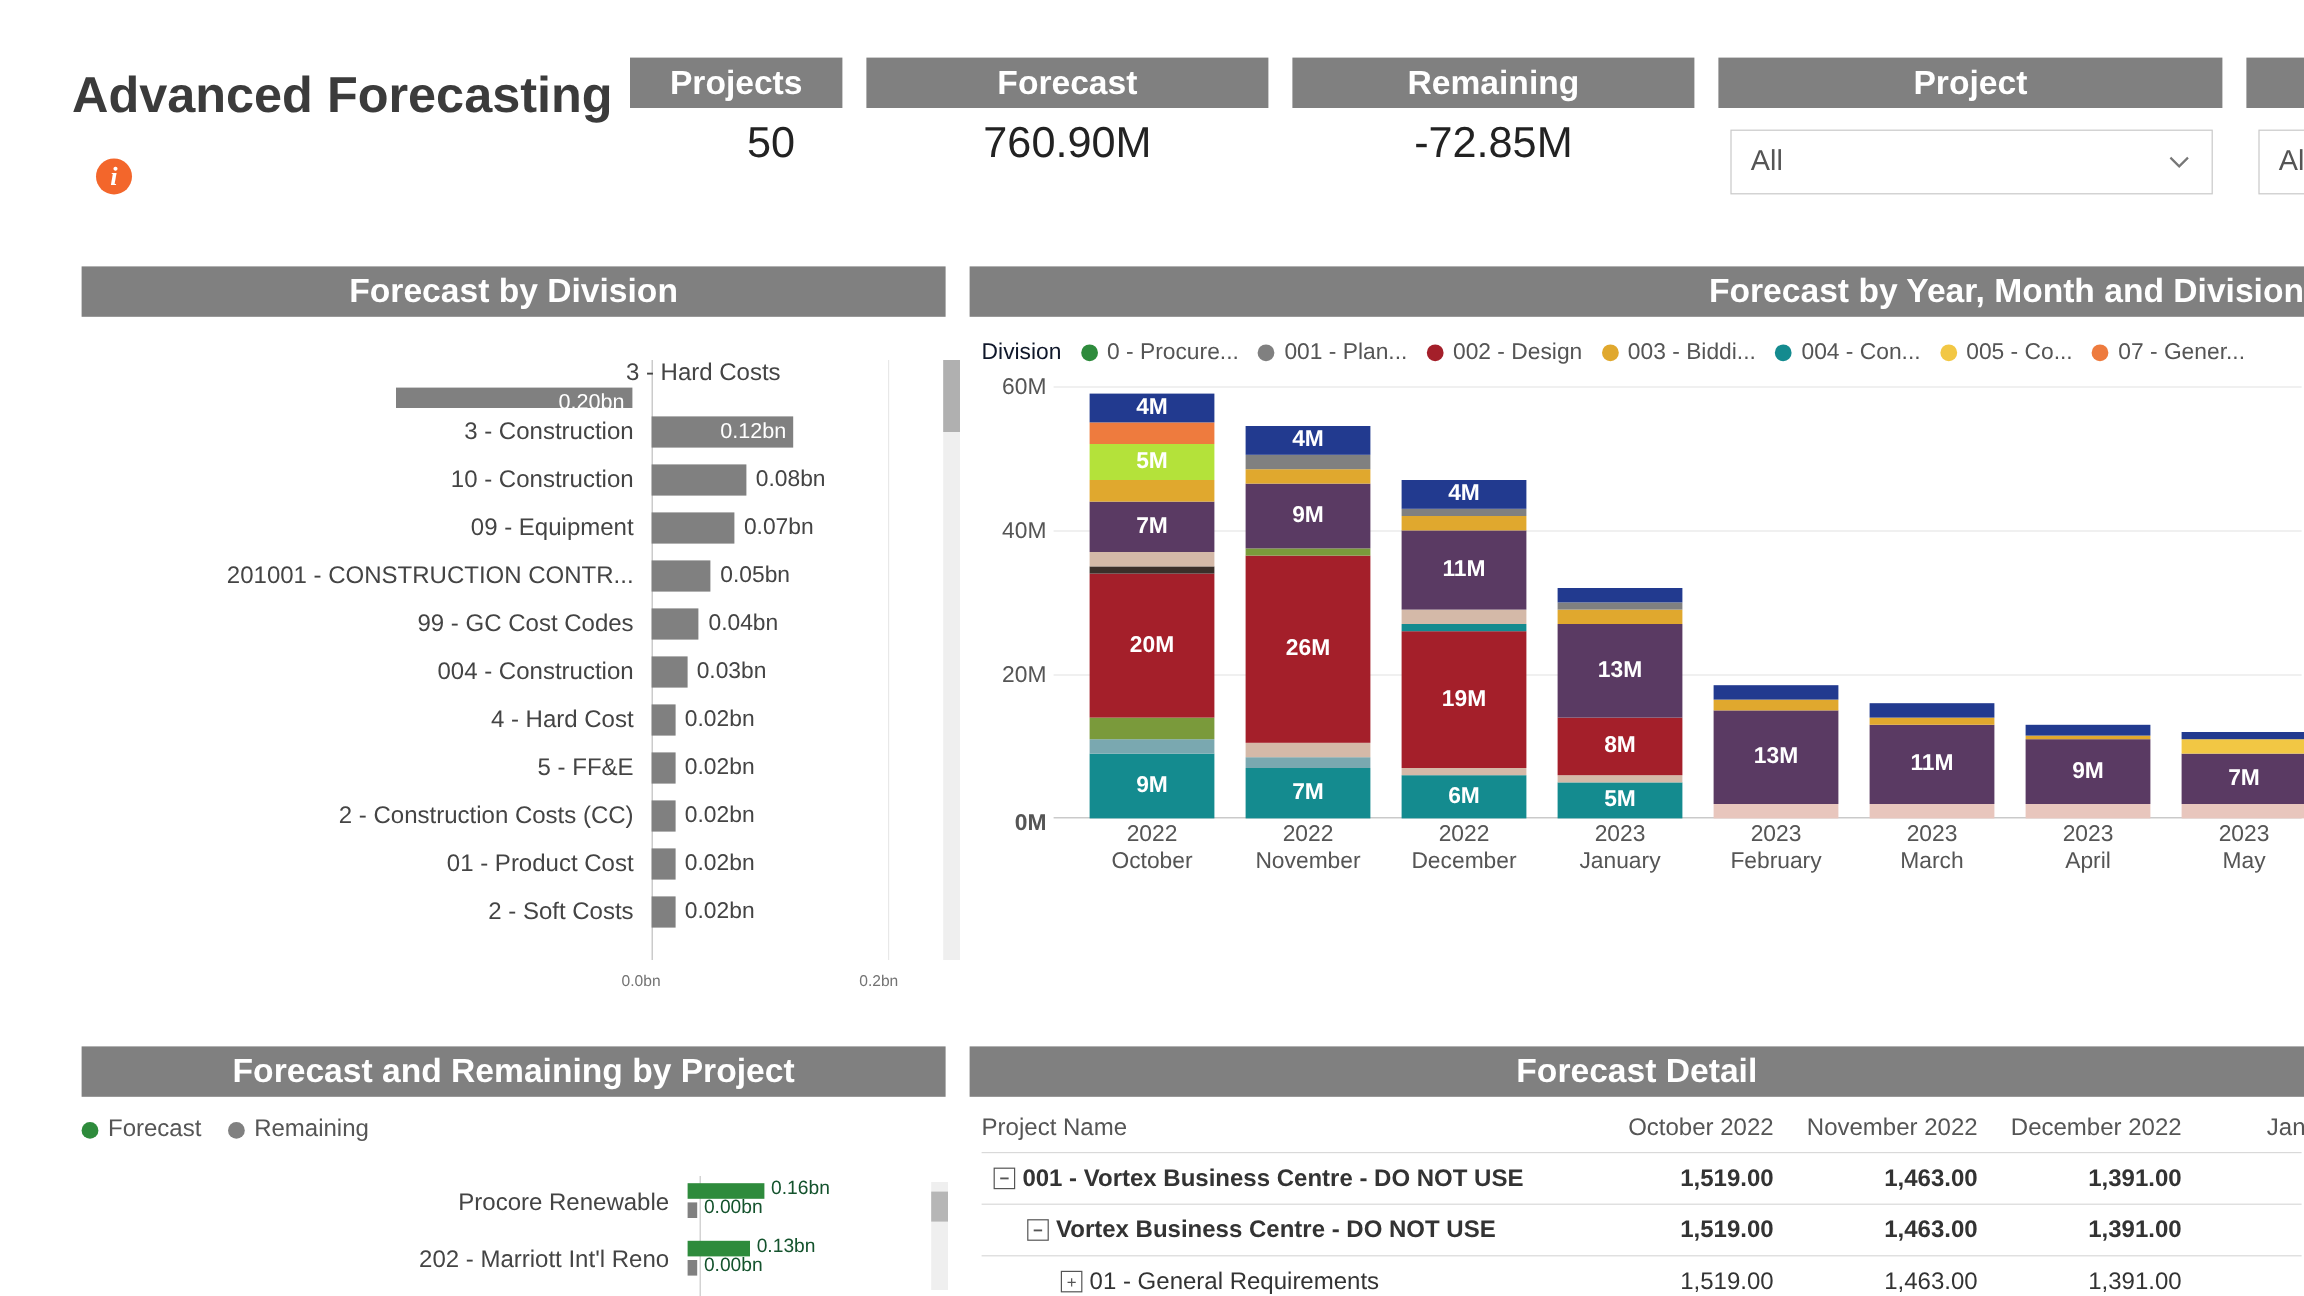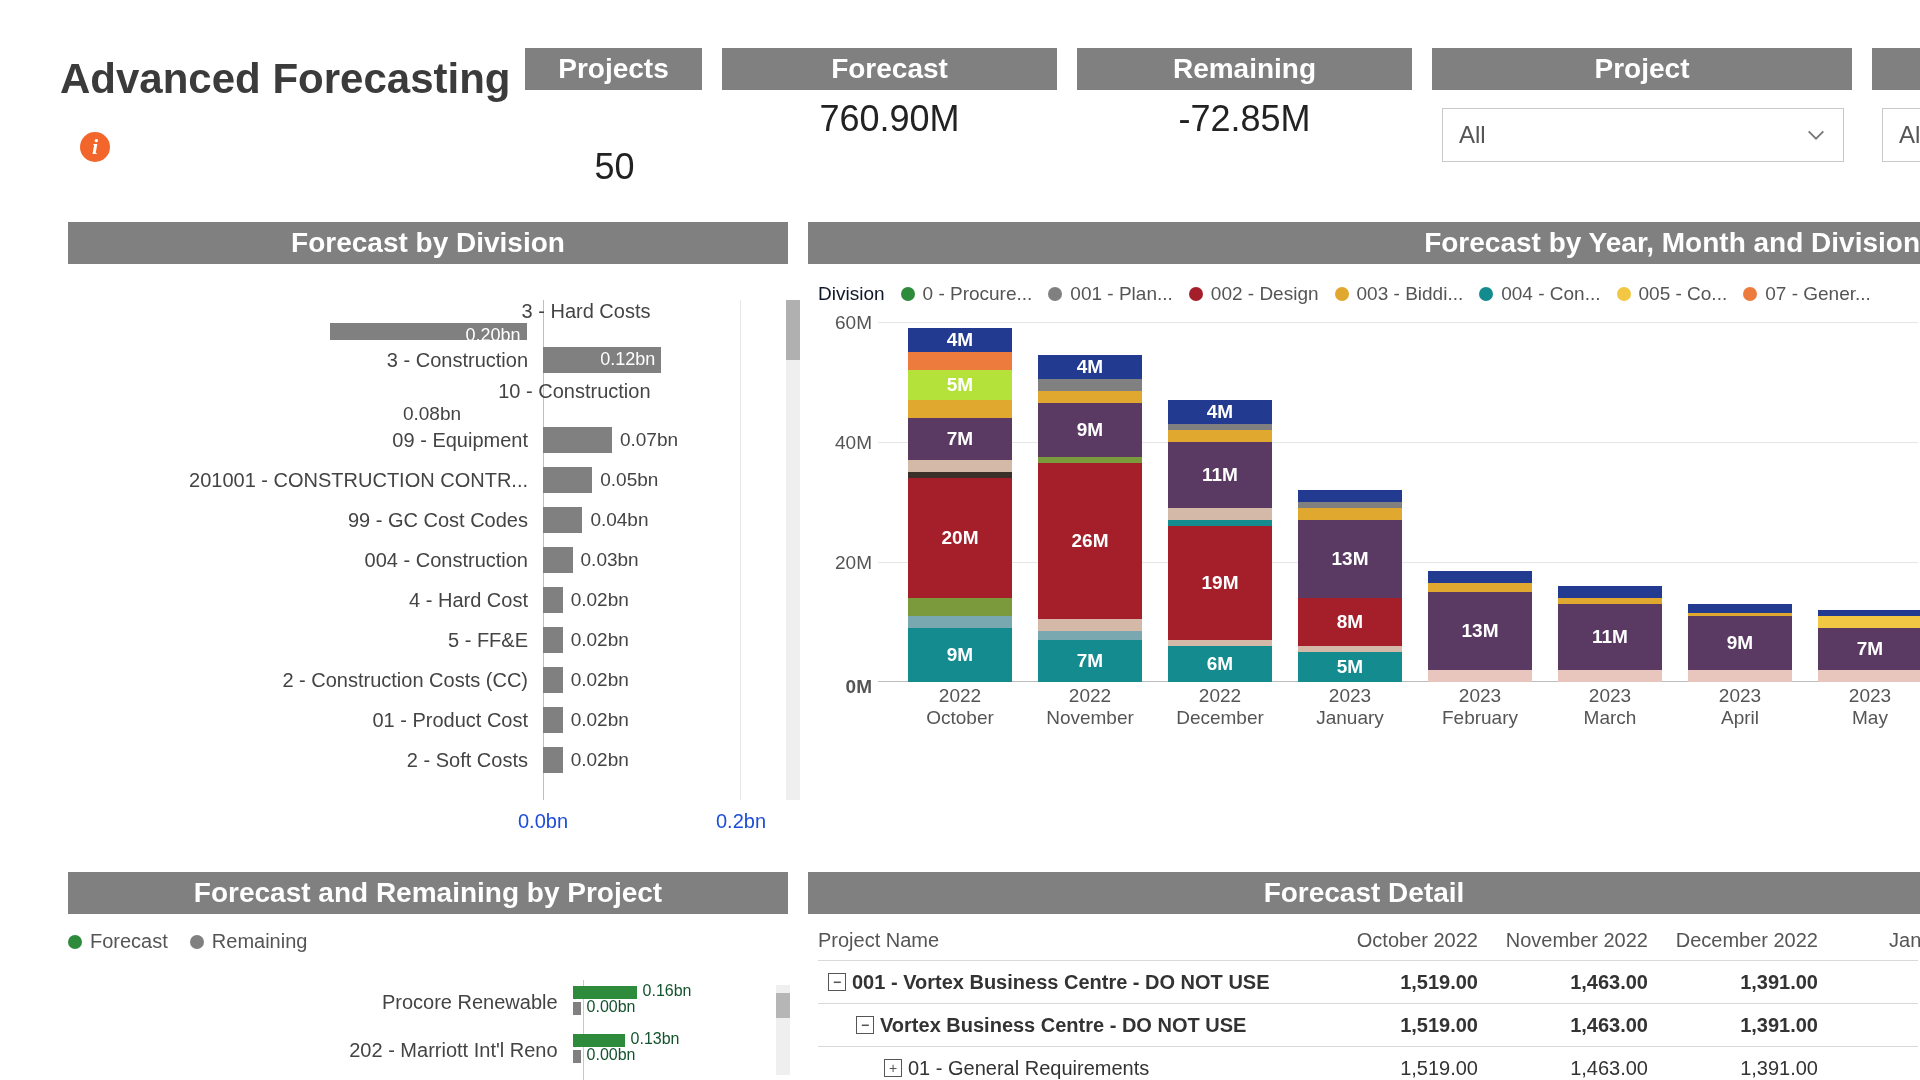--- a/index.html
+++ b/index.html
@@ -97,21 +97,21 @@
     white-space: nowrap;
   }
   .hbar-bar {
     height: 26px; background: #808080;
   }
   .hbar-text {
     font-size: 19px; color: #444; padding-left: 8px;
   }
   .hbars .xticks {
     position: absolute; left: 0; bottom: 0; height: 30px; width: 720px;
-    font-size: 20px; color: #1d4ed8;
+    font-size: 13px; color: #737373;
   }
   .hbars-scroll {
     position: absolute;
     right: -12px; top: 20px; bottom: 40px; width: 14px;
     background: #efefef;
   }
   .hbars-scroll-thumb {
     position: absolute; top: 0; left: 0; right: 0; height: 60px;
     background: #b0b0b0;
   }
@@ -210,21 +210,21 @@
 </style>
 </head>
 <body>
 
 <div class="viewport">
 
   <div class="title">Advanced Forecasting</div>
   <div class="info-icon">i</div>
 
   <div class="kpi-header" style="left:525px; top:48px; width:177px;">Projects</div>
-  <div class="kpi-value" style="left:526px; top:98px; width:177px;margin-top:48px;">50</div>
+  <div class="kpi-value" style="left:554px; top:98px; width:177px;">50</div>
 
   <div class="kpi-header" style="left:722px; top:48px; width:335px;">Forecast</div>
   <div class="kpi-value" style="left:722px; top:98px; width:335px;">760.90M</div>
 
   <div class="kpi-header" style="left:1077px; top:48px; width:335px;">Remaining</div>
   <div class="kpi-value" style="left:1077px; top:98px; width:335px;">-72.85M</div>
 
   <div class="kpi-header" style="left:1432px; top:48px; width:420px;">Project</div>
   <div class="slicer-box" style="left:1442px; top:108px; width:368px;">
     <span>All</span>
@@ -254,21 +254,21 @@
           </div>
           <div class="hbar-text"></div>
         </div>
         <div class="hbar-row" style="top: 60px;">
           <div class="hbar-label">3 - Construction</div>
           <div class="hbar-bar" style="width: 118.2px; position: relative;">
             <span style="position:absolute;right:6px;top:2px;color:#fff;font-size:18px">0.12bn</span>
           </div>
           <div class="hbar-text"></div>
         </div>
-        <div class="hbar-row" style="top: 100px; flex-direction: column;">
+        <div class="hbar-row" style="top: 100px;">
           <div class="hbar-label">10 - Construction</div>
           <div class="hbar-bar" style="width:78.8px"></div>
           <div class="hbar-text">0.08bn</div>
         </div>
         <div class="hbar-row" style="top: 140px;">
           <div class="hbar-label">09 - Equipment</div>
           <div class="hbar-bar" style="width:68.95px"></div>
           <div class="hbar-text">0.07bn</div>
         </div>
         <div class="hbar-row" style="top: 180px;">

